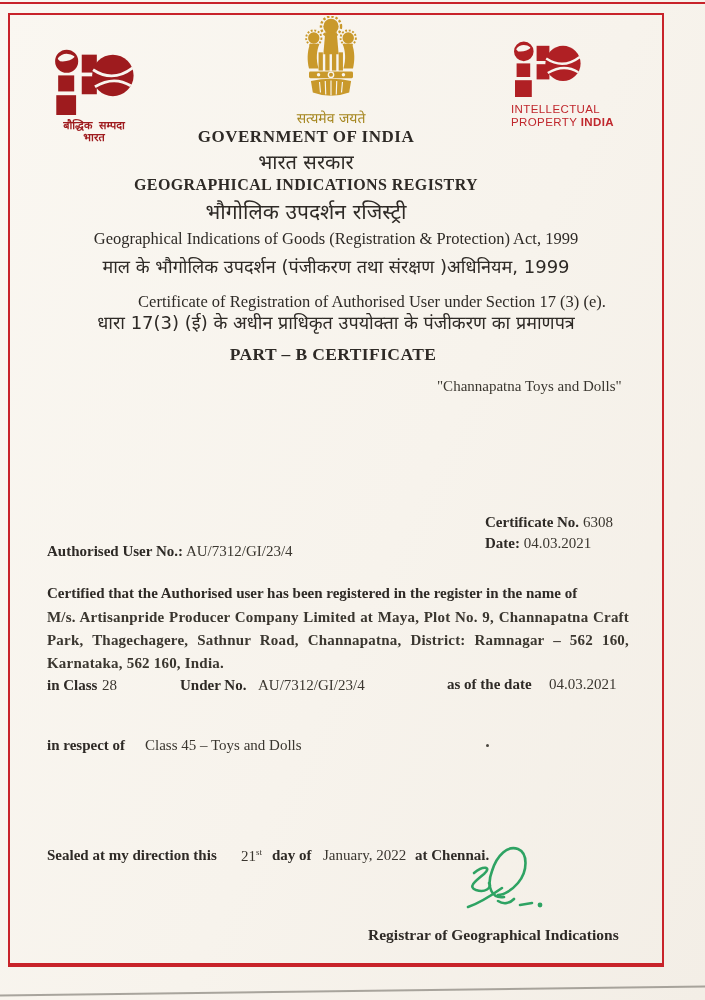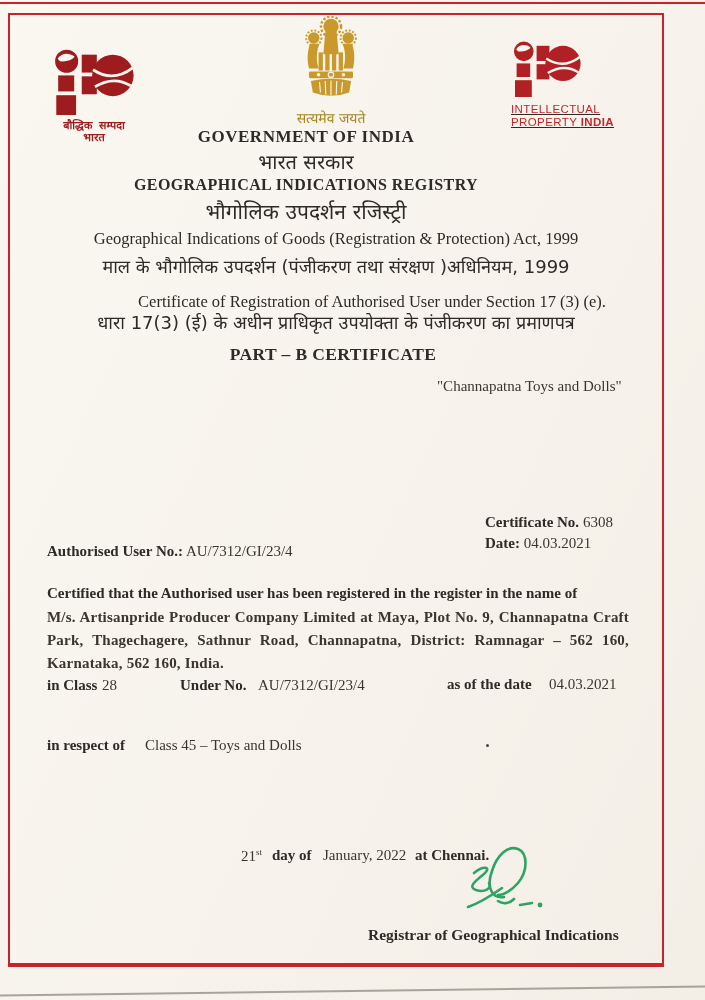--- a/index.html
+++ b/index.html
@@ -14,21 +14,21 @@
   .frame {
     position:absolute; left:8px; top:13px; width:652px; height:948px;
     border:2px solid #c8232a; border-bottom-width:4px;
   }
   .page-edge-shadow {
     position:absolute; left:-5px; bottom:8px; width:715px; height:2px;
     background:#8e8a82; transform:rotate(-0.75deg); opacity:.75;
   }
   
   .left-logo { position:absolute; left:46px; top:49px; width:96px; text-align:center; }
-  .right-logo { position:absolute; left:511px; top:41px; width:118px;text-decoration:underline; }
+  .right-logo { position:absolute; left:511px; top:41px; width:118px; }
   .logo-caption-hi {
     font-family:Liberation Mono, monospace; font-weight:bold; color:#9e1b1e;
     font-size:11px; line-height:12px; margin-top:1px;
   }
   .right-logo-caption {
     font-family:"Liberation Sans", sans-serif; color:#c0272d;
     font-size:11.5px; line-height:12.5px; letter-spacing:.4px; margin-top:2px;
   }
   .right-logo-caption b { font-weight:bold; }
   .emblem { position:absolute; left:296px; top:16px; width:70px; text-align:center; }
@@ -200,20 +200,21 @@
   <span class="abs class-line val s-inclass-val">28</span>
   <span class="abs class-line lbl s-underno">Under No.</span>
   <span class="abs class-line val s-underno-val">AU/7312/GI/23/4</span>
   <span class="abs class-line lbl s-asof">as of the date</span>
   <span class="abs class-line val s-asof-val">04.03.2021</span>
 
   <span class="abs respect-line lbl s-respect">in respect of</span>
   <span class="abs respect-line val s-respect-val">Class 45 – Toys and Dolls</span>
   <div class="abs stray-dot"></div>
 
+  <span class="abs sealed lbl w-sealed-prefix">Sealed at my direction this</span>
   <span class="abs sealed val w-day"><span>21</span><sup>st</sup></span>
   <span class="abs sealed lbl w-mid">day of</span>
   <span class="abs sealed val w-month">January, 2022</span>
   <span class="abs sealed lbl w-suffix">at Chennai.</span>
 
   <svg class="signature" width="102" height="80" viewBox="0 0 102 80">
     <g fill="none" stroke="#2ea363" stroke-width="2.6" stroke-linecap="round">
       <path d="M52,54 C40,56 34,44 40,28 C45,12 56,2 66,6 C76,10 76,28 66,40 C60,47 52,52 46,52"></path>
       <path d="M22,30 C32,22 40,24 32,31 C22,39 16,44 24,47 C33,50 40,45 37,40"></path>
       <path d="M16,64 C28,60 40,52 50,45"></path>

